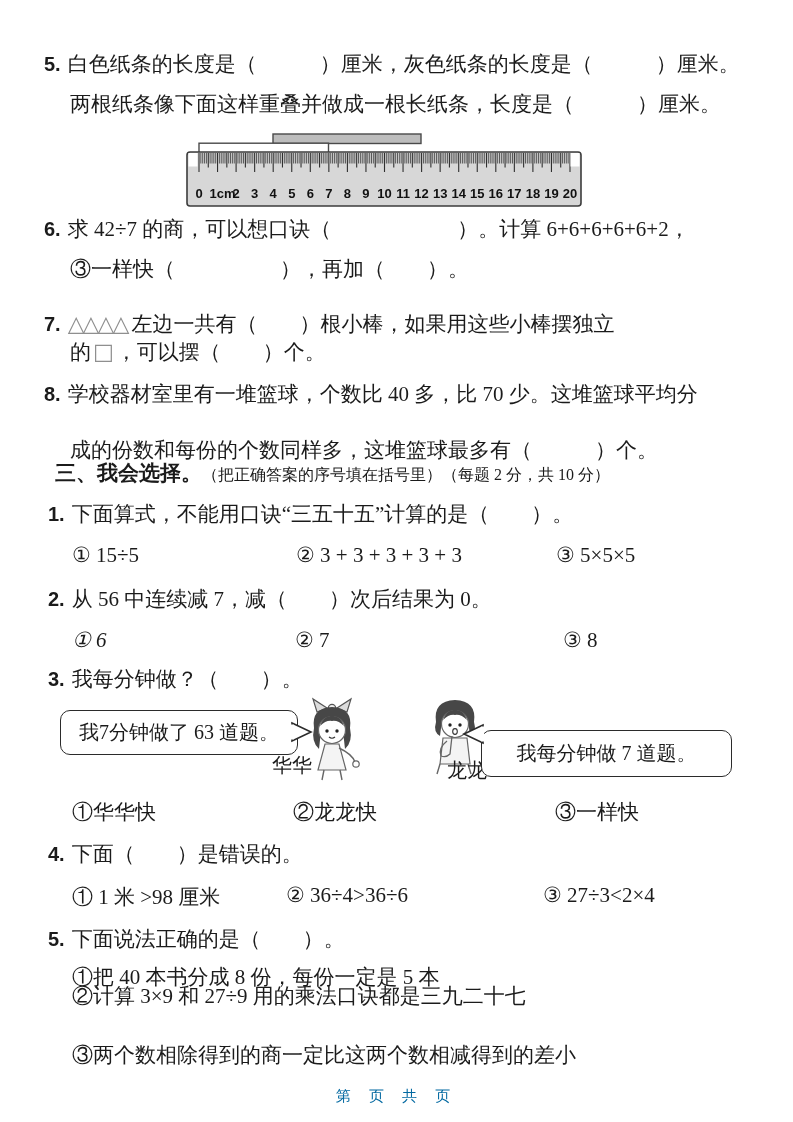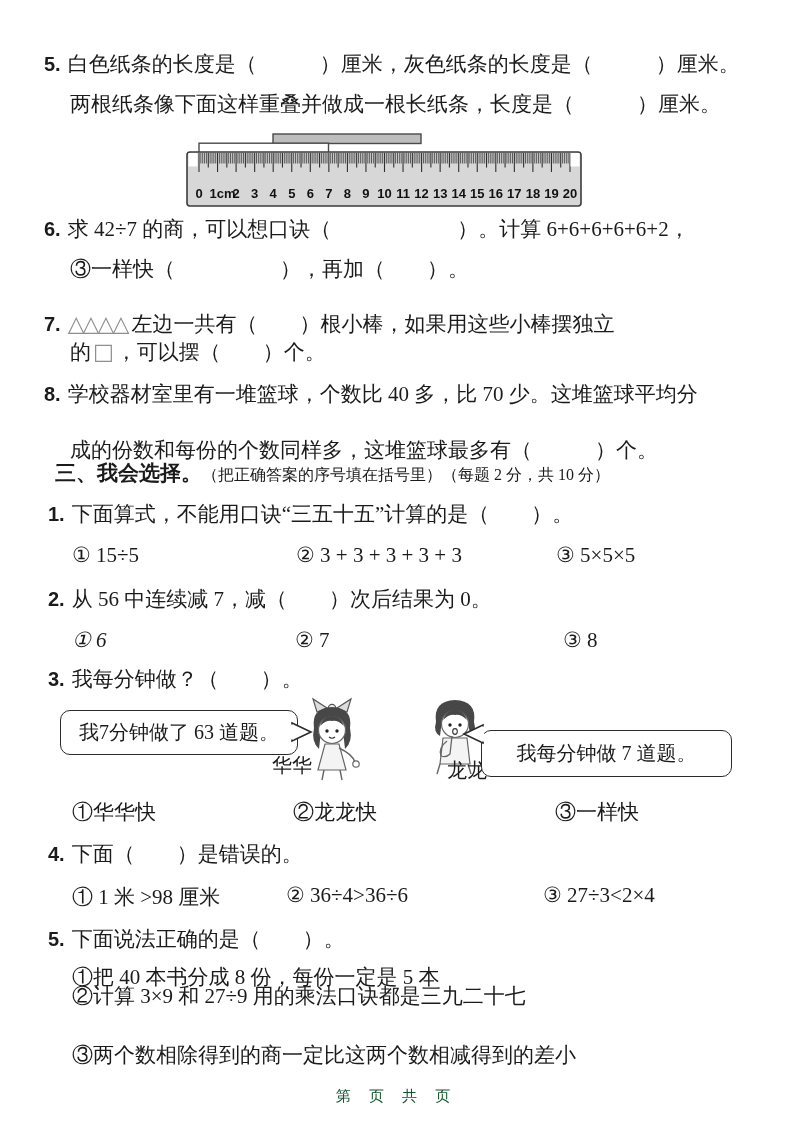--- a/index.html
+++ b/index.html
@@ -41,21 +41,21 @@
     position:absolute; border:1.7px solid #2b2b2b; border-radius:10px;
     background:#fff; display:flex; align-items:center; justify-content:center;
     font-size:20px; white-space:nowrap; z-index:1;
   }
   .tail { position:absolute; z-index:2; }
   .char-label { position:absolute; font-size:20px; white-space:nowrap; }
   .char-svg { position:absolute; }
   .footer {
     position:absolute; left:0; width:100%; text-align:center;
     font-family:"Liberation Sans","DejaVu Sans",sans-serif;
-    font-size:15px; letter-spacing:7px; color:#14532d;
+    font-size:15px; letter-spacing:7px; color:#0369a1;
   }
 </style>
 </head>
 <body>
 
 <div class="page">
 
   <div class="line" style="left:44px; top:52px;">
     <span class="qnum">5.</span><span>白色纸条的长度是（　　　）厘米，灰色纸条的长度是（　　　）厘米。</span>
   </div>

